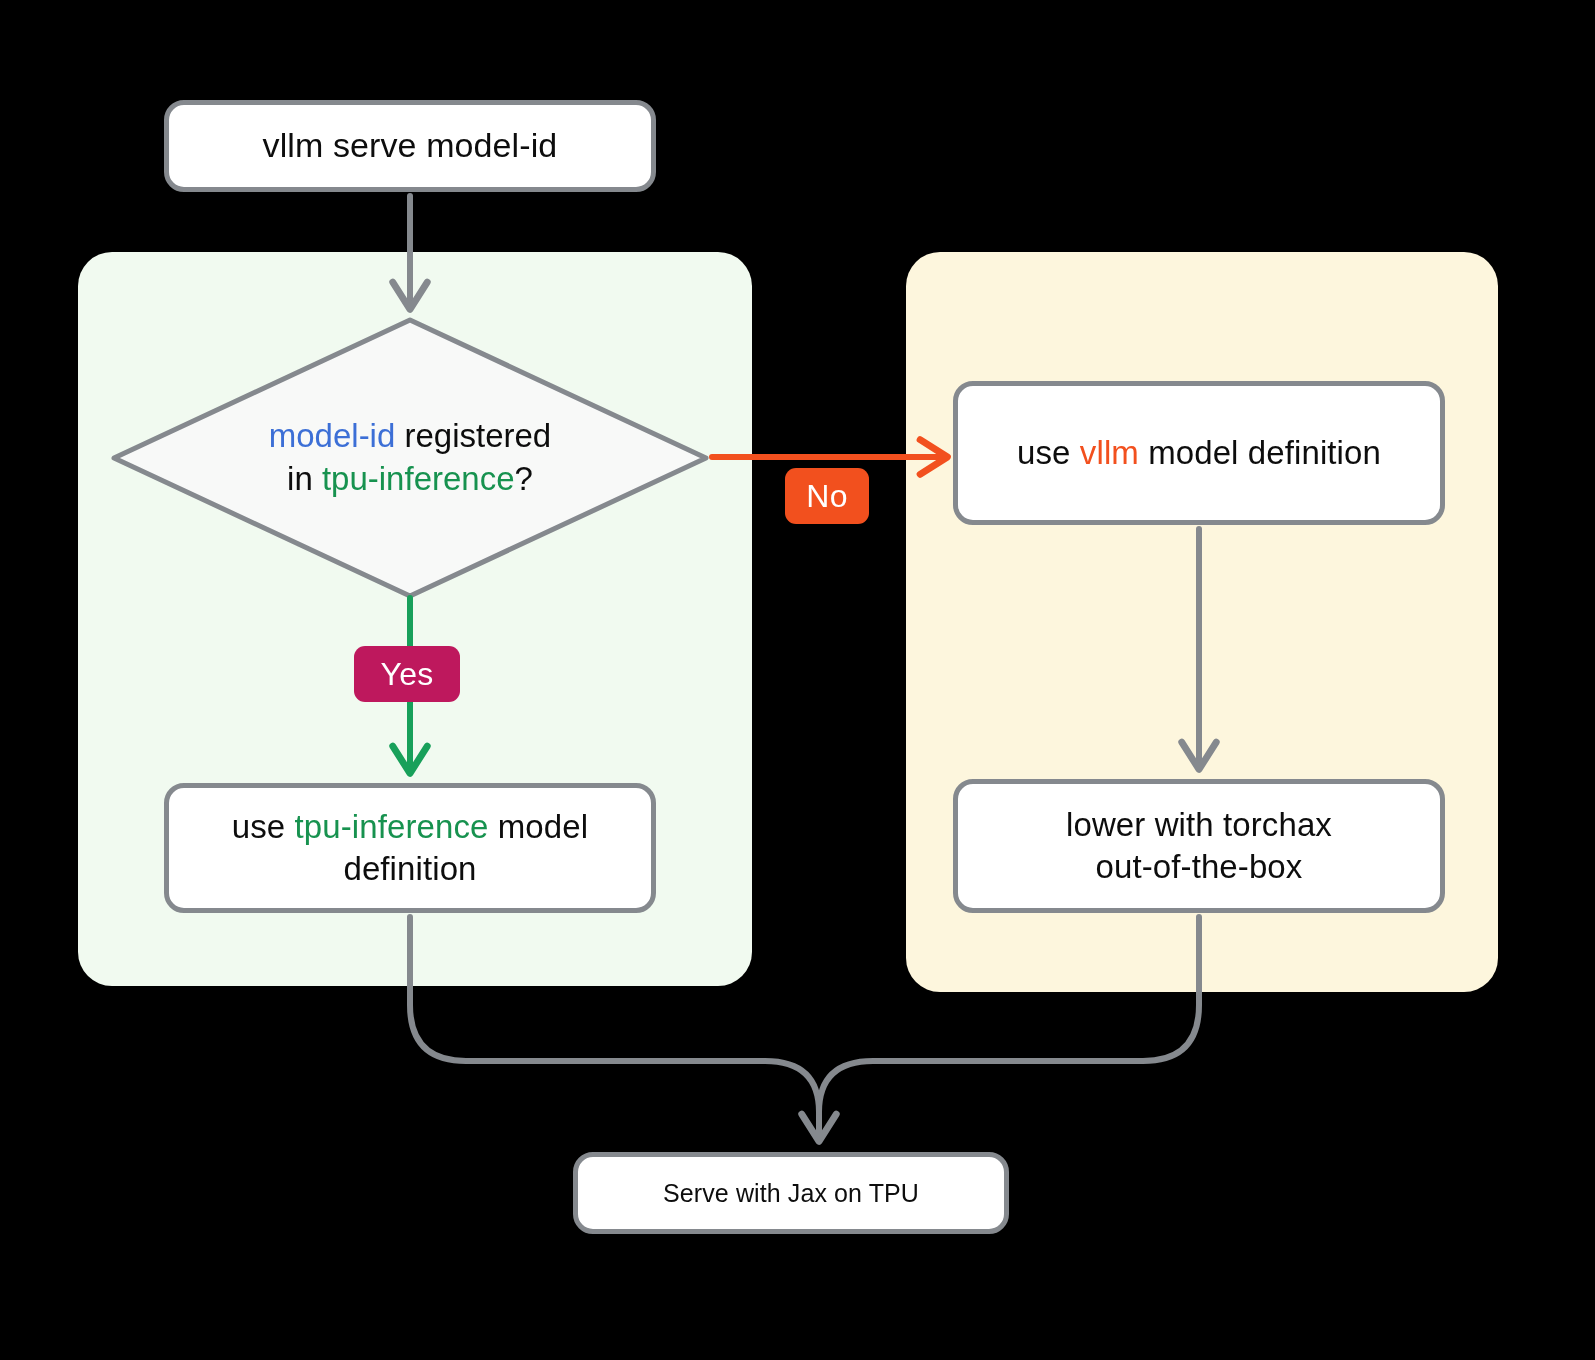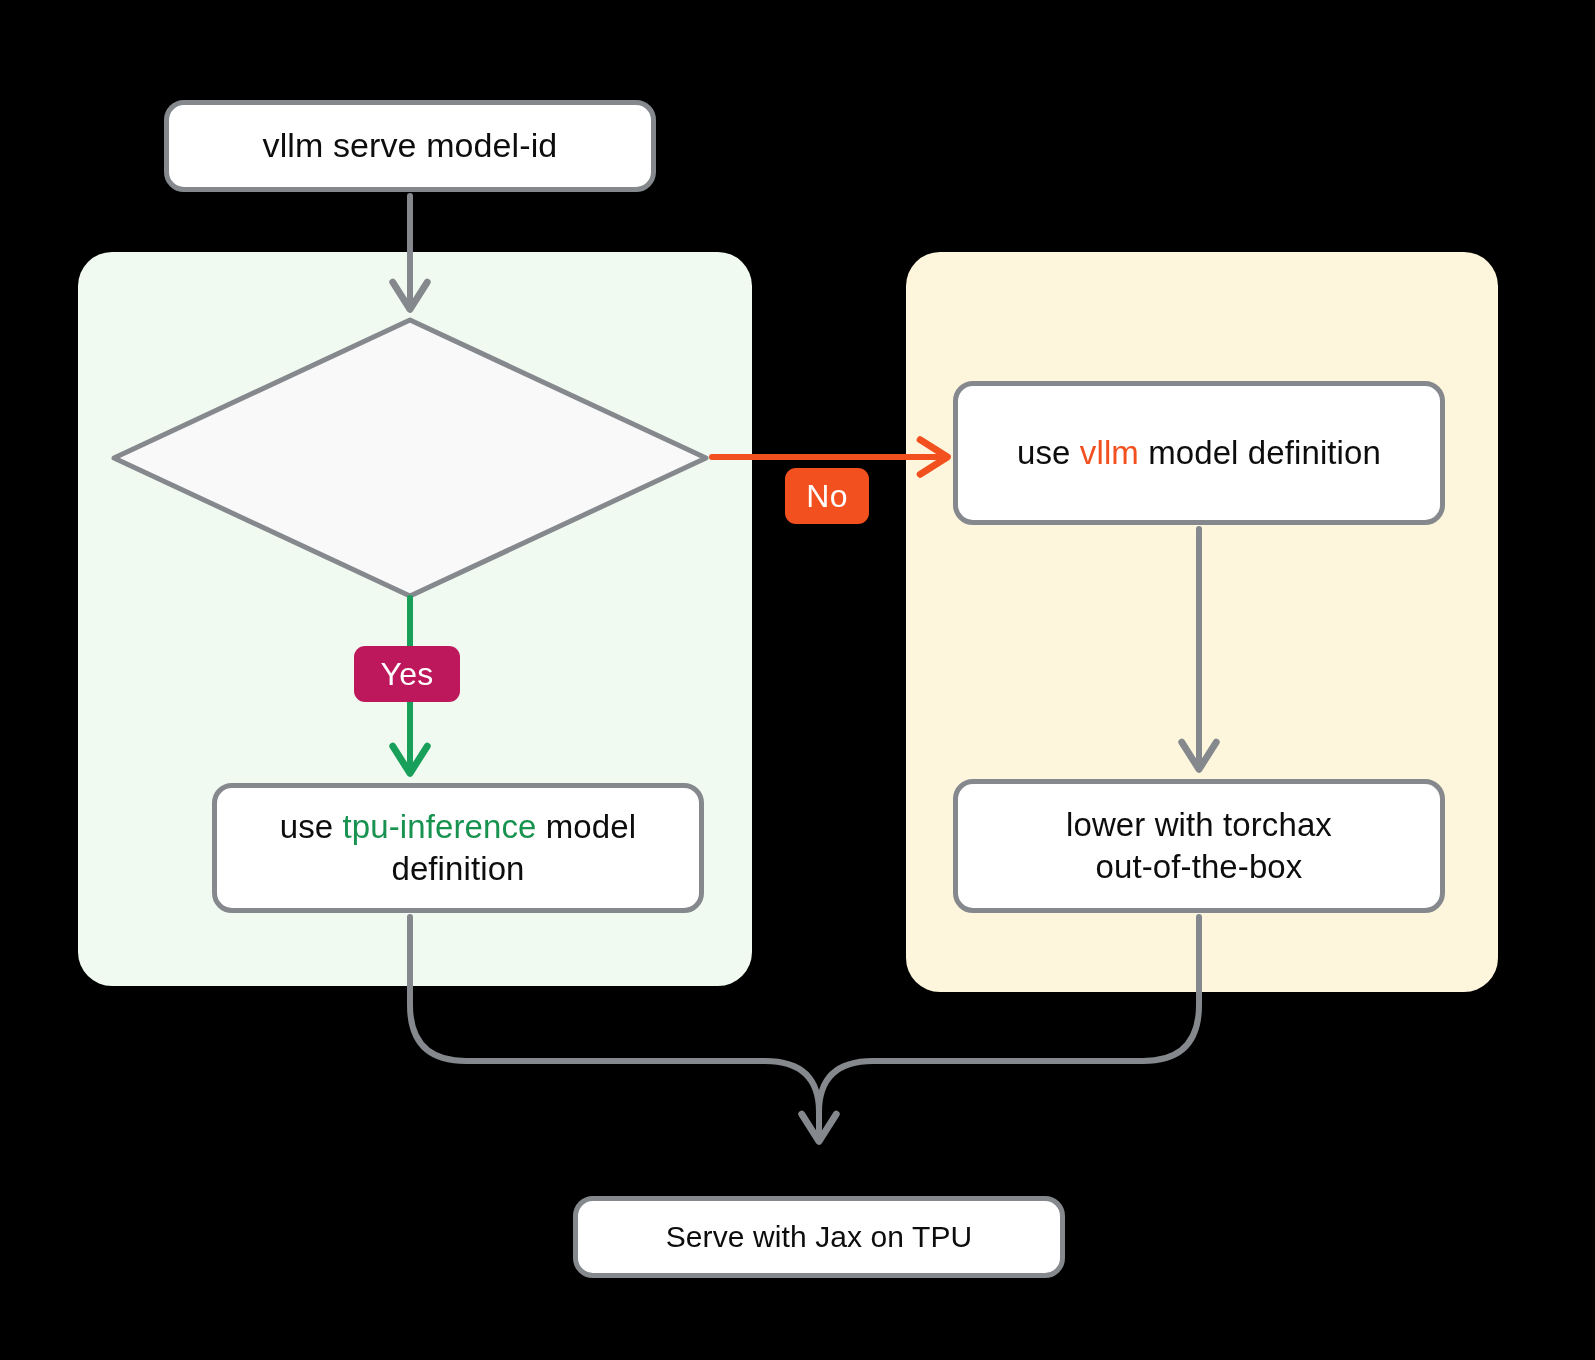--- a/index.html
+++ b/index.html
@@ -57,30 +57,30 @@
     left: 164px; top: 100px;
     width: 492px; height: 92px;
     font-size: 34px;
   }
   #node-vllm-def {
     left: 953px; top: 381px;
     width: 492px; height: 144px;
   }
   #node-tpu-def {
     left: 164px; top: 783px;
-    width: 492px; height: 130px; margin-left: 48px;
+    width: 492px; height: 130px;
   }
   #node-torchax {
     left: 953px; top: 779px;
     width: 492px; height: 134px;
   }
   #node-serve {
-    left: 573px; top: 1196px;
-    width: 492px; height: 82px;
-    font-size: 30px;
+    left: 573px; top: 1152px;
+    width: 436px; height: 82px;
+    font-size: 25px;
   }
   
   #node-decision {
     position: absolute;
     left: 110px; top: 318px;
     width: 600px; height: 280px;
   }
   #decision-label {
     position: absolute;
     left: 0; top: 0;
@@ -155,20 +155,28 @@
 
     <path d="M 410 917 L 410 1005 Q 410 1061 466 1061 L 765 1061 Q 819 1061 819 1112 L 819 1140" fill="none" stroke="#85898e" stroke-width="6" stroke-linecap="round" stroke-linejoin="round" marker-end="url(#arrow-gray)"></path>
 
     <path d="M 1199 917 L 1199 1005 Q 1199 1061 1143 1061 L 873 1061 Q 819 1061 819 1112" fill="none" stroke="#85898e" stroke-width="6" stroke-linecap="round" stroke-linejoin="round"></path>
   </svg>
 
   <div class="node" id="node-start">
     <span>vllm serve model-id</span>
   </div>
 
+  <div id="node-decision">
+    <div id="decision-label">
+      <span>
+        <span class="tok-blue">model-id</span><span> registered</span><br>
+        <span>in </span><span class="tok-green">tpu-inference</span><span>?</span>
+      </span>
+    </div>
+  </div>
 
   <div class="badge" id="badge-yes">
     <span>Yes</span>
   </div>
 
   <div class="badge" id="badge-no">
     <span>No</span>
   </div>
 
   <div class="node" id="node-vllm-def">

